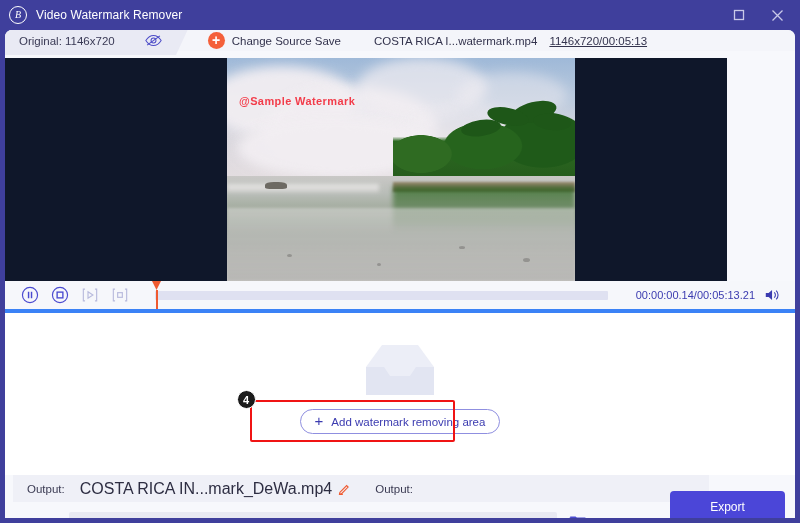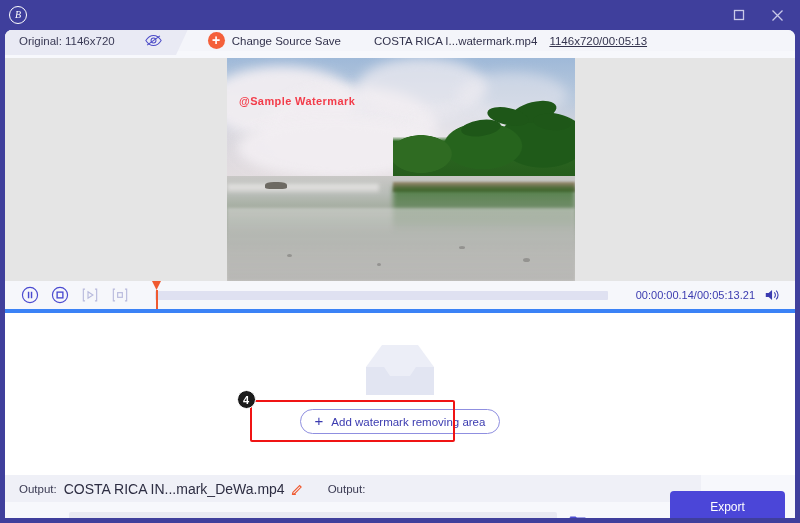--- a/index.html
+++ b/index.html
@@ -105,22 +105,22 @@
   .out-tab:before {
     content: ""; position: absolute; left: -13px; top: 0;
     width: 0; height: 0;
     border-bottom: 28px solid #e9eaf4;
     border-left: 13px solid transparent;
   }
 
   
   .stage {
     position: absolute; left: 0; top: 28px;
-    width: 790px; height: 223px;
-    background: #e5e5e5;
+    width: 722px; height: 223px;
+    background: #0f172a;
     overflow: hidden;
   }
   .video {
     position: absolute; left: 222px; top: 0;
     width: 348px; height: 223px;
     overflow: hidden;
     background: #7fa8cd;
   }
   
   .v-sky {
@@ -270,27 +270,27 @@
     display: flex; align-items: center; gap: 8px;
     height: 25px; padding: 0 14px;
     border: 1px solid #8f8fe0; border-radius: 13px;
     background: #ffffff; color: #3b3bb0; font-size: 11.5px;
     white-space: nowrap;
   }
   .add-btn .pl { font-size: 15px; line-height: 1; color:#3b3bb0; margin-top:-2px;}
 
   
   .outrow {
-    position: absolute; left: 0; top: 445px;
+    position: absolute; left: 8px; top: 445px;
     width: 696px; height: 27px;
     background: #eff0f7;
     display: flex; align-items: center;
   }
   .lbl { font-size: 11.5px; color: #3a3a52; }
-  .outname { font-size: 14px; color: #2d2d42; margin-left: 7px; }
+  .outname { font-size: 16px; color: #2d2d42; margin-left: 15px; }
   .pencil { margin-left: 6px; color: #f05a30; display:flex; align-items:center;}
   .fmt-field {
     margin-left: 8px; height: 19px; min-width: 135px;
     background: #e3e4ef; border-radius: 2px;
     display: flex; align-items: center; justify-content: space-between;
     padding: 0 6px 0 9px;
     font-size: 11.5px; color: #2d2d42;
   }
   .gear { color: #4a4ad0; display:flex; align-items:center;}
 
@@ -316,20 +316,21 @@
     display: flex; align-items: center; justify-content: center;
   }
 </style>
 </head>
 <body>
 
 <div class="app">
 
   <div class="titlebar">
     <div class="logo">B</div>
+    <div class="apptitle">Video Watermark Remover</div>
     <div class="winbtns">
       <div class="winbtn">
         <svg width="12" height="12" viewBox="0 0 12 12">
             <rect x="1.5" y="1.5" width="9" height="9" fill="none" stroke="currentColor" stroke-width="1.3"></rect>
           </svg>
       </div>
       <div class="winbtn">
         <svg width="13" height="13" viewBox="0 0 13 13">
             <path d="M1.5 1.5 L11.5 11.5 M11.5 1.5 L1.5 11.5" stroke="currentColor" stroke-width="1.3" fill="none"></path>
           </svg>

